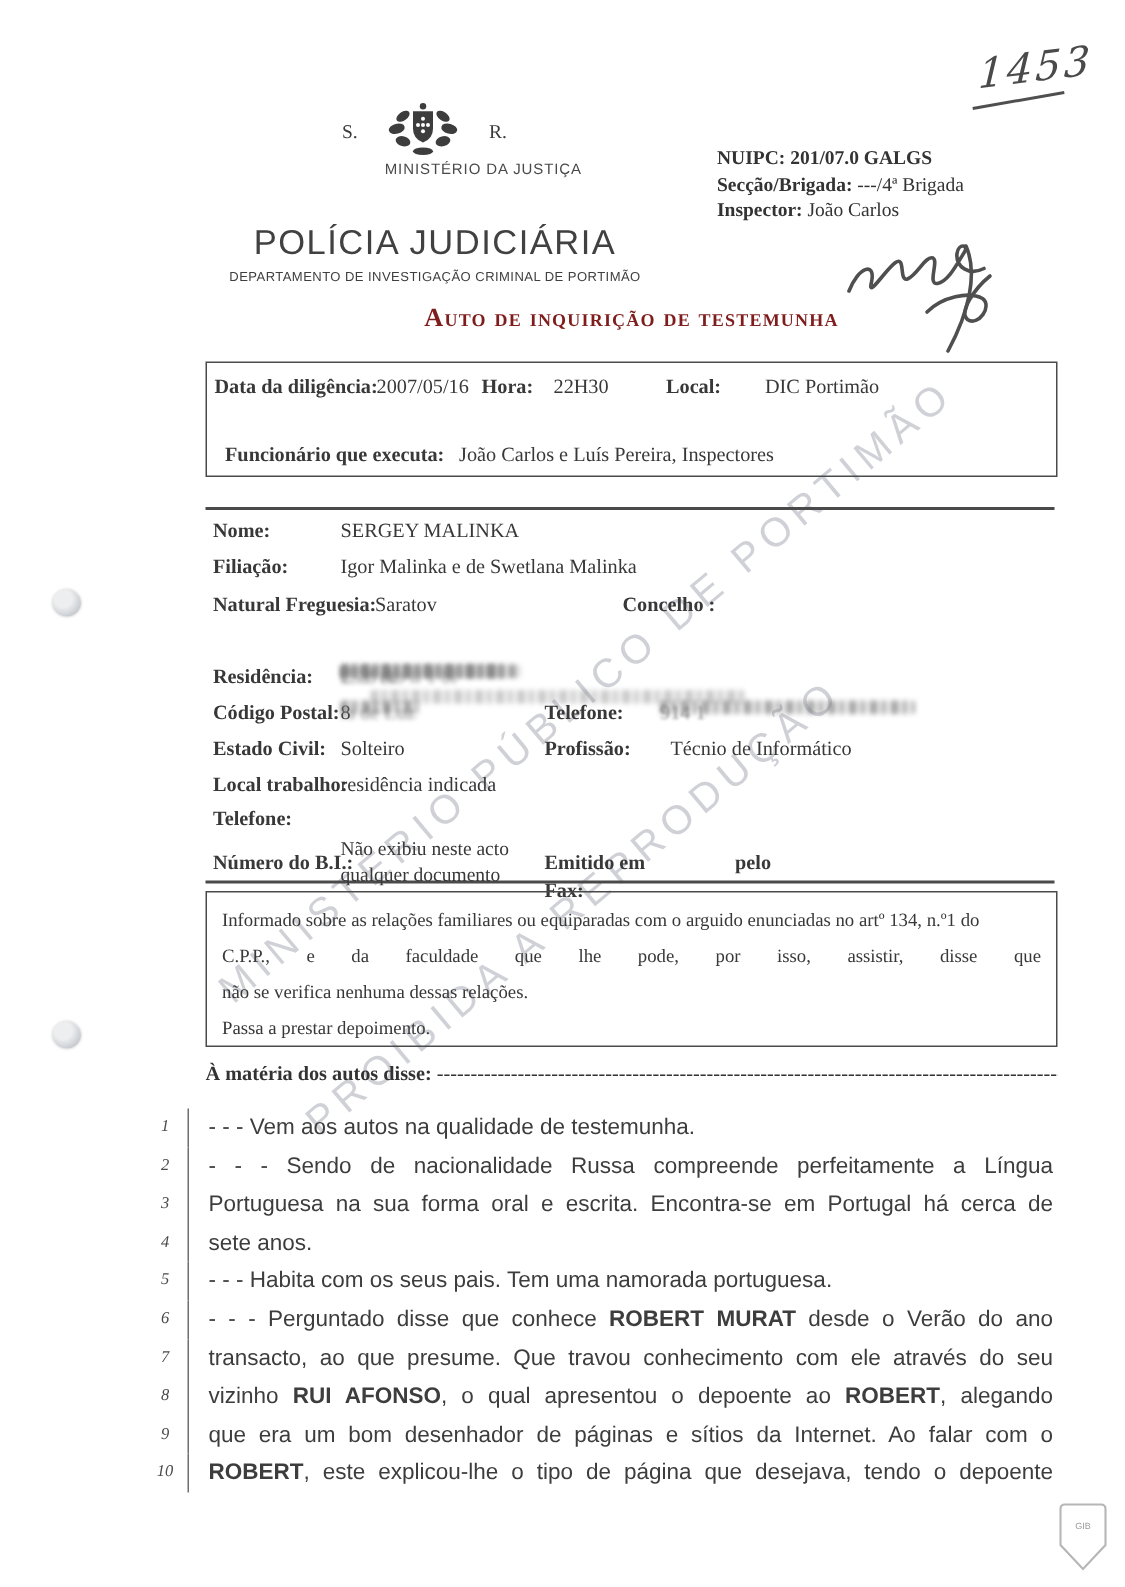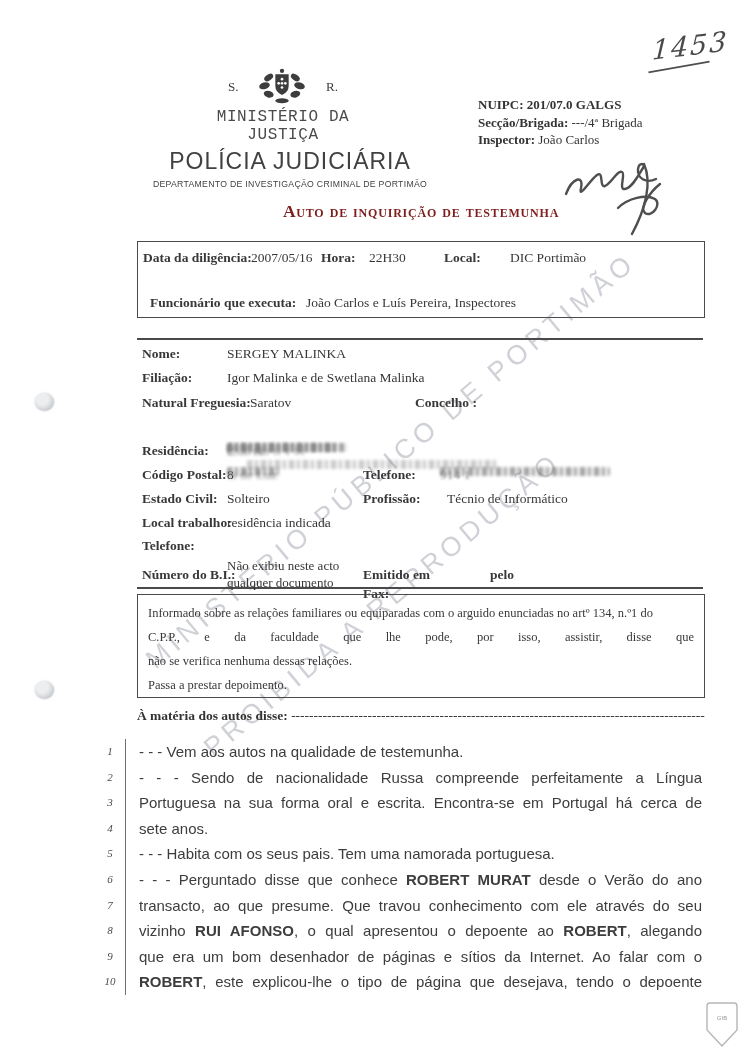--- a/index.html
+++ b/index.html
@@ -19,22 +19,22 @@
   .hw{position:absolute;left:652px;top:30px;font-family:"DejaVu Serif",serif;
       font-style:italic;font-size:27px;color:#4a4a4a;letter-spacing:2px;
       transform:rotate(-7deg) skewX(-10deg);}
   .hw-line{position:absolute;left:648px;top:66px;width:62px;border-top:2px solid #4f4f4f;
       transform:rotate(-10deg);}
 
   
   .crest-row{position:absolute;left:228px;top:66px;width:110px;display:flex;
       align-items:center;justify-content:space-between;}
   .sr{font-size:13px;color:#3c3c3c;}
-  .ministry{position:absolute;left:178px;top:108px;width:210px;text-align:center;
-      font-family:Liberation Mono, monospace;font-size:16px;letter-spacing:.6px;color:#4a4a4a;}
+  .ministry{position:absolute;left:178px;top:108px;width:210px;text-align:right;
+      font-family:Liberation Sans, sans-serif;font-size:10px;letter-spacing:.6px;color:#4a4a4a;}
   .caseinfo{position:absolute;left:478px;top:96px;font-size:13px;line-height:17.5px;color:#333;}
   .org{position:absolute;left:140px;top:148px;width:300px;text-align:center;
       font-family:"Liberation Sans",sans-serif;font-size:23px;letter-spacing:1px;color:#414141;}
   .dept{position:absolute;left:108px;top:179px;width:364px;text-align:center;
       font-family:"Liberation Sans",sans-serif;font-size:8.7px;letter-spacing:.3px;color:#3f3f3f;}
   .doc-title{position:absolute;left:137px;top:201px;width:568px;text-align:center;
       font-weight:bold;font-variant:small-caps;font-size:17.5px;letter-spacing:.8px;color:#7f1d1d;}
 
   
   .box1{position:absolute;left:137px;top:241px;width:566px;height:75px;

